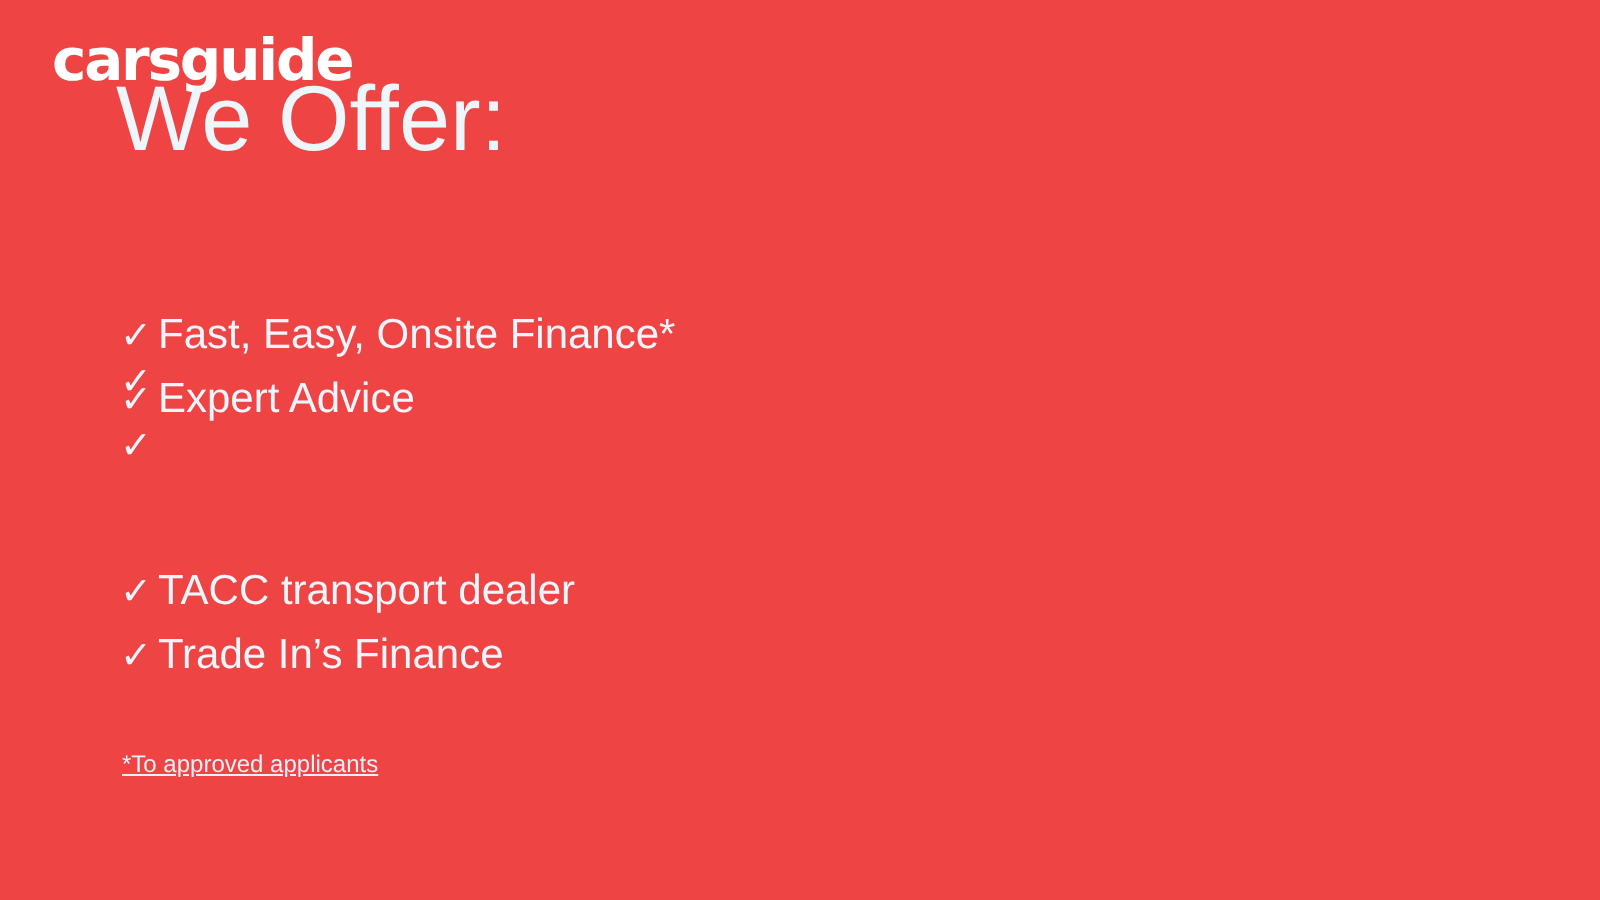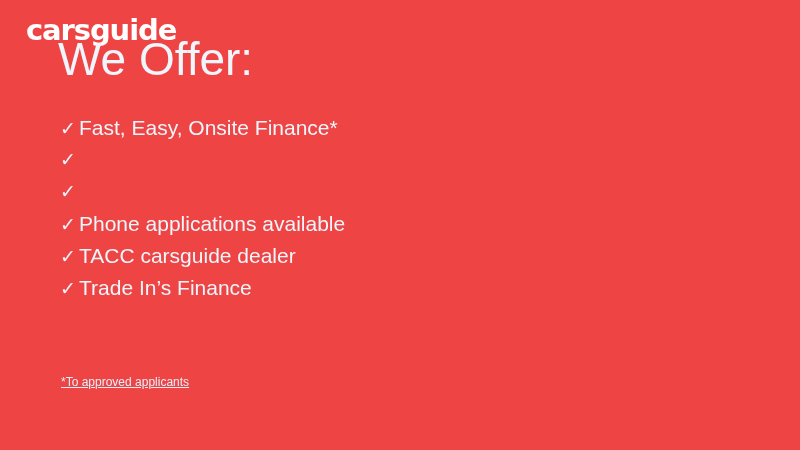--- a/index.html
+++ b/index.html
@@ -63,20 +63,21 @@
   .check-icon {
     display: inline-block;
     width: 19px;
     flex: 0 0 19px;
     font-size: 19px;
     line-height: 32px;
     color: #eef5fb;
   }
   .offer-text {
     display: inline-block;
+    margin-top: 40px;
   }
   #footnote {
     position: absolute;
     left: 61px;
     top: 374px;
     font-size: 12px;
     line-height: 16px;
     color: #e6eff9;
     white-space: nowrap;
     text-decoration: underline;
@@ -91,31 +92,31 @@
 
   <div id="slide-title">We Offer:</div>
 
   <ul id="offer-list">
     <li class="offer-item">
       <span class="check-icon">✓</span>
       <span class="offer-text">Fast, Easy, Onsite Finance*</span>
     </li>
     <li class="offer-item">
       <span class="check-icon">✓</span>
+      <span class="offer-text">Expert Advice</span>
     </li>
     <li class="offer-item">
       <span class="check-icon">✓</span>
     </li>
     <li class="offer-item">
       <span class="check-icon">✓</span>
-      <span class="offer-text">Phone applications available</span>
     </li>
     <li class="offer-item">
       <span class="check-icon">✓</span>
-      <span class="offer-text">TACC carsguide dealer</span>
+      <span class="offer-text">TACC transport dealer</span>
     </li>
     <li class="offer-item">
       <span class="check-icon">✓</span>
       <span class="offer-text">Trade In’s Finance</span>
     </li>
   </ul>
 
   <div id="footnote">*To approved applicants</div>
 
 </div>

